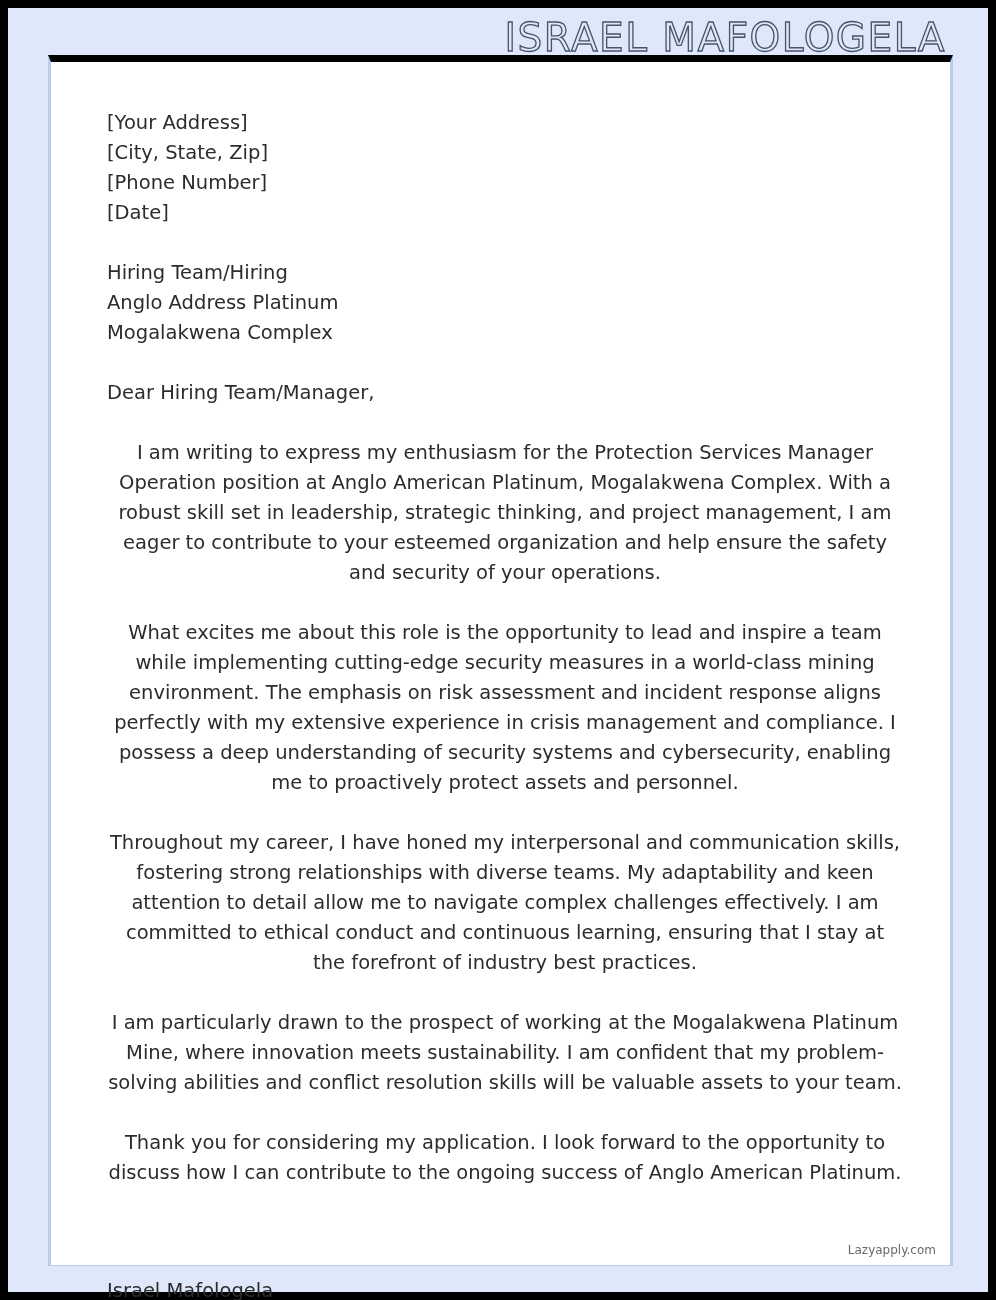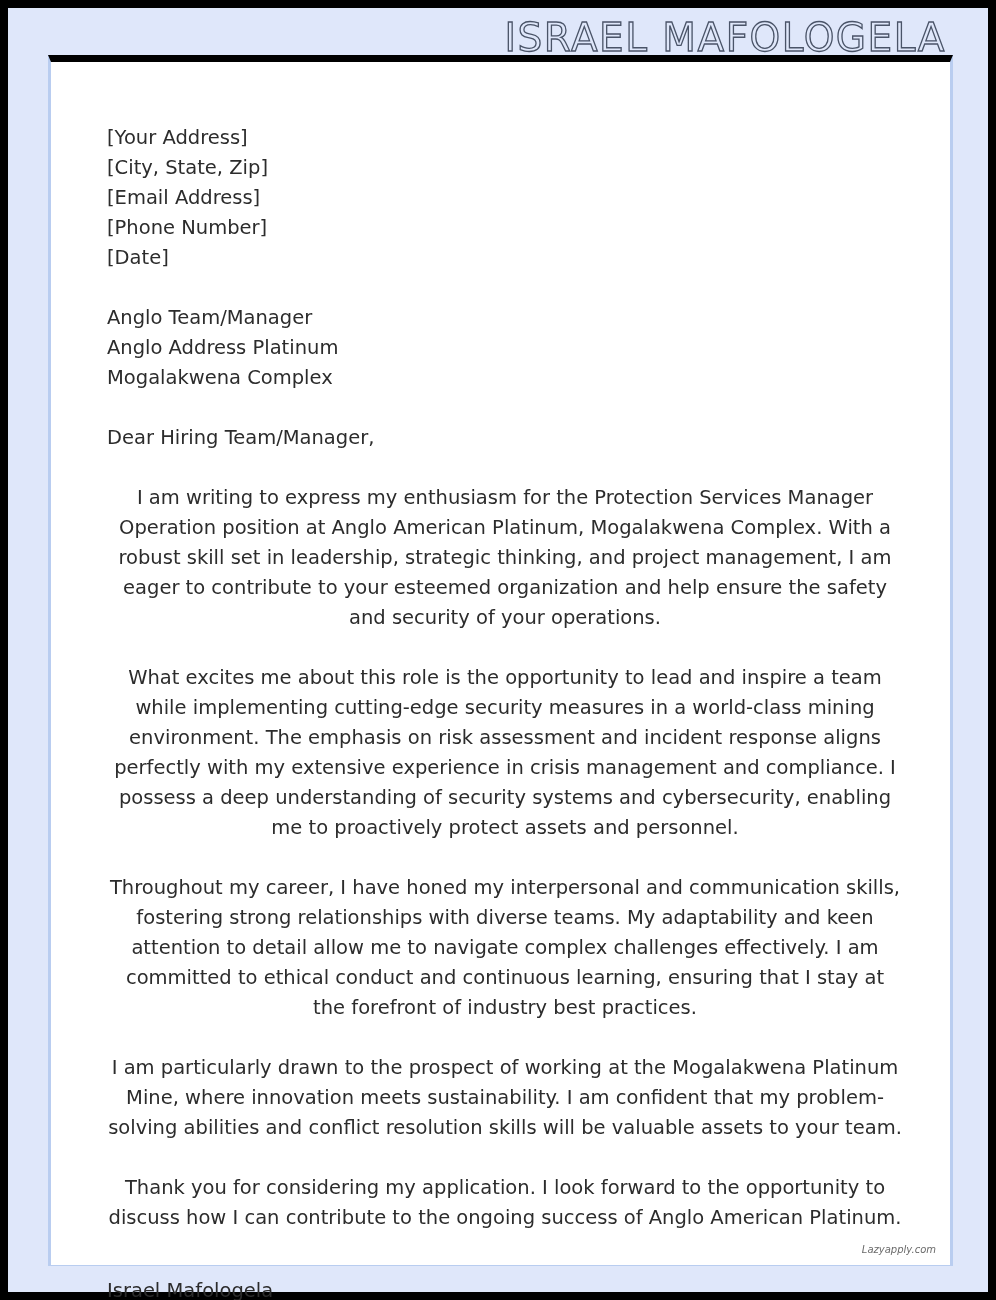--- a/index.html
+++ b/index.html
@@ -70,42 +70,41 @@
     position: absolute;
     left: 56px;
     top: 46px;
     width: 796px;
     color: #2c2c2c;
     font-size: 19.5px;
     line-height: 30px;
     font-weight: 400;
   }
   .block {
-    margin: 15px 0 30px 0;
+    margin: 0 0 30px 0;
   }
   .block:last-child {
     margin-bottom: 0;
   }
   .line {
     white-space: nowrap;
   }
   p.para {
     margin: 0 0 30px 0;
     text-align: center;
   }
 
   
   #watermark {
     position: absolute;
     right: 14px;
     bottom: 6px;
-    font-size: 10px;
+    font-size: 12px;
     line-height: 18px;
     color: #6a6a6a;
-    font-style: italic;
   }
 
   
   #signature-name {
     position: absolute;
     left: 99px;
     top: 1270px;
     font-size: 19.5px;
     line-height: 26px;
     color: #2c2c2c;
@@ -119,27 +118,26 @@
   <div id="blue-sheet">
 
     <div id="header-name">ISRAEL MAFOLOGELA</div>
 
     <div id="letter-panel">
       <div id="letter-body">
 
         <div class="block">
           <div class="line">[Your Address]</div>
           <div class="line">[City, State, Zip]</div>
-          <div class="line">[Email Address]</div>
           <div class="line">[Phone Number]</div>
           <div class="line">[Date]</div>
         </div>
 
         <div class="block">
-          <div class="line">Anglo Team/Manager</div>
+          <div class="line">Hiring Team/Hiring</div>
           <div class="line">Anglo Address Platinum</div>
           <div class="line">Mogalakwena Complex</div>
         </div>
 
         <div class="block">Dear Hiring Team/Manager,</div>
 
         <p class="para">I am writing to express my enthusiasm for the Protection Services Manager Operation position at Anglo American Platinum, Mogalakwena Complex. With a robust skill set in leadership, strategic thinking, and project management, I am eager to contribute to your esteemed organization and help ensure the safety and security of your operations.</p>
         <p class="para">What excites me about this role is the opportunity to lead and inspire a team while implementing cutting-edge security measures in a world-class mining environment. The emphasis on risk assessment and incident response aligns perfectly with my extensive experience in crisis management and compliance. I possess a deep understanding of security systems and cybersecurity, enabling me to proactively protect assets and personnel.</p>
         <p class="para">Throughout my career, I have honed my interpersonal and communication skills, fostering strong relationships with diverse teams. My adaptability and keen attention to detail allow me to navigate complex challenges effectively. I am committed to ethical conduct and continuous learning, ensuring that I stay at the forefront of industry best practices.</p>
         <p class="para">I am particularly drawn to the prospect of working at the Mogalakwena Platinum Mine, where innovation meets sustainability. I am confident that my problem-solving abilities and conflict resolution skills will be valuable assets to your team.</p>

